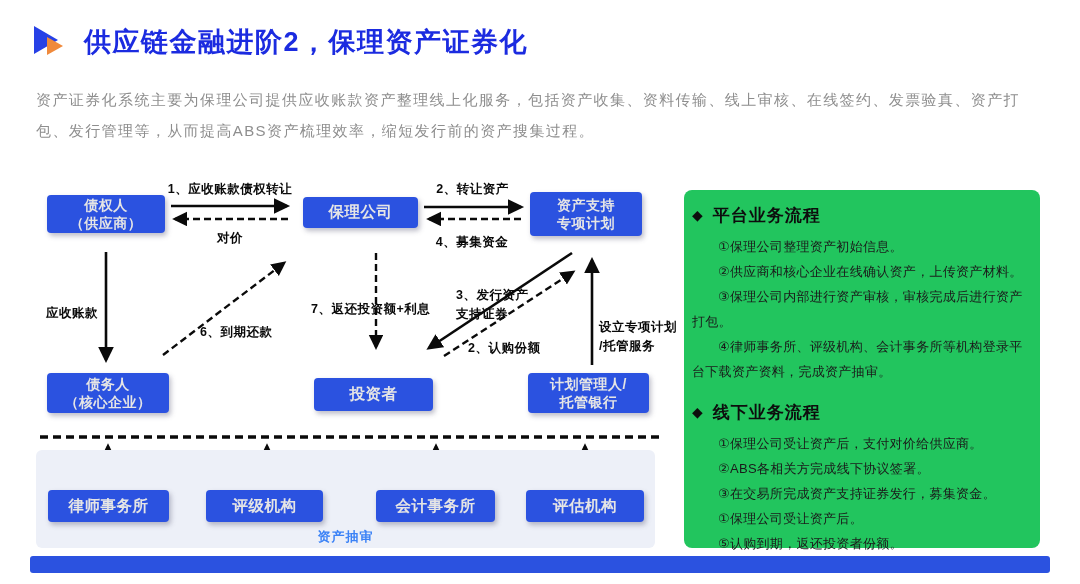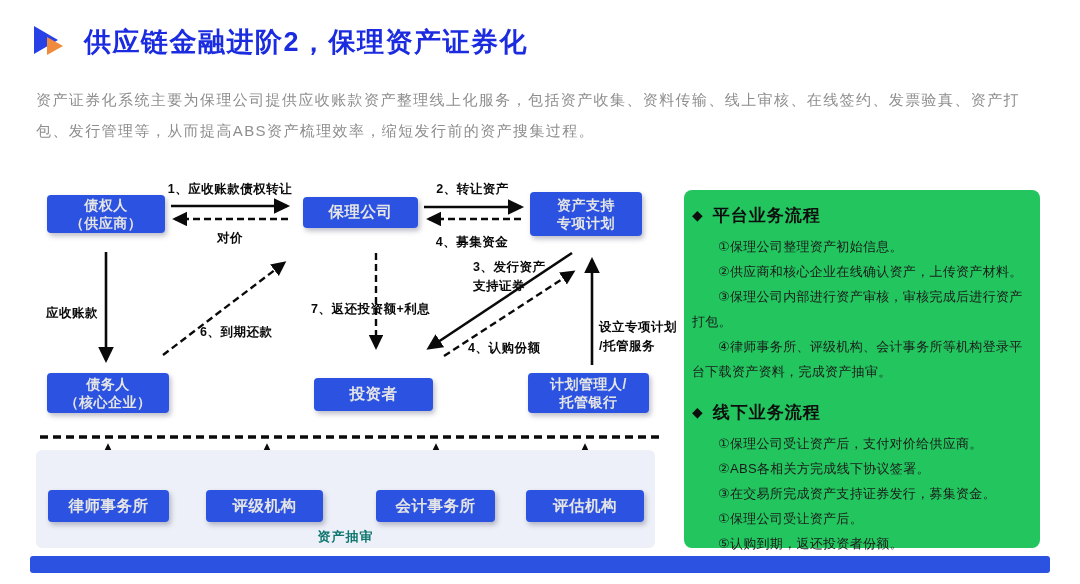--- a/index.html
+++ b/index.html
@@ -40,21 +40,21 @@
   .ctr{text-align:center;}
   .arrows{position:absolute;left:0;top:0;pointer-events:none;}
   .solid{stroke:#0a0a0a;stroke-width:2.6;fill:none;marker-end:url(#ah);}
   .dashed{stroke:#0a0a0a;stroke-width:2.4;fill:none;stroke-dasharray:7 4;marker-end:url(#ah);}
   .sep{stroke:#0a0a0a;stroke-width:3.6;fill:none;stroke-dasharray:8 5;}
   .thin{stroke-width:2.3;}
   
   .footer-bar{position:absolute;left:30px;top:556px;width:1020px;height:17px;
               background:#2b52e0;border-radius:3px;}
   .audit{position:absolute;left:36px;top:528px;width:619px;text-align:center;
-         font-size:13px;font-weight:bold;color:#0f766e;letter-spacing:1px;}
+         font-size:13px;font-weight:bold;color:#3b82f6;letter-spacing:1px;}
 </style>
 </head>
 <body>
 
 <div class="page">
 
   <div class="hdr">
     <span class="play">
       <span class="tri-b"></span>
       <span class="tri-o"></span>
@@ -105,23 +105,23 @@
   <div class="node big" style="left:376px;top:490px;width:119px;height:32px;">会计事务所</div>
   <div class="node big" style="left:526px;top:490px;width:118px;height:32px;">评估机构</div>
 
   <div class="flabel ctr" style="left:160px;top:180px;width:140px;">1、应收账款债权转让</div>
   <div class="flabel ctr" style="left:195px;top:229px;width:70px;">对价</div>
   <div class="flabel ctr" style="left:420px;top:180px;width:105px;">2、转让资产</div>
   <div class="flabel ctr" style="left:422px;top:233px;width:100px;">4、募集资金</div>
   <div class="flabel" style="left:46px;top:304px;">应收账款</div>
   <div class="flabel" style="left:200px;top:323px;">6、到期还款</div>
   <div class="flabel" style="left:311px;top:300px;">7、返还投资额+利息</div>
-  <div class="flabel" style="left:456px;top:258px;margin-left:17px;">3、发行资产
+  <div class="flabel" style="left:456px;top:286px;">3、发行资产
 支持证券</div>
-  <div class="flabel" style="left:468px;top:339px;">4、认购份额</div>
+  <div class="flabel" style="left:468px;top:339px;">2、认购份额</div>
   <div class="flabel" style="left:599px;top:318px;">设立专项计划
 /托管服务</div>
 
   <div class="panel-right">
     <div class="sec">
       <div class="sec-title">
         <span class="bullet">◆</span><span>平台业务流程</span>
       </div>
       <p class="item">①保理公司整理资产初始信息。</p>
       <p class="item">②供应商和核心企业在线确认资产，上传资产材料。</p>

